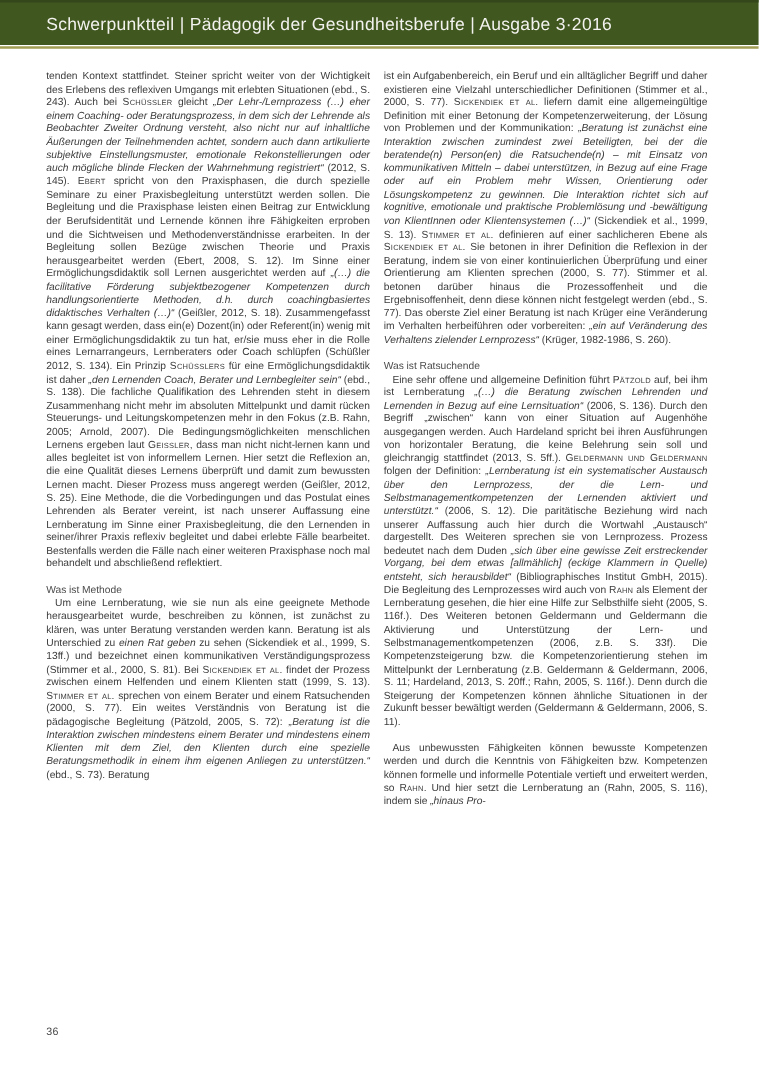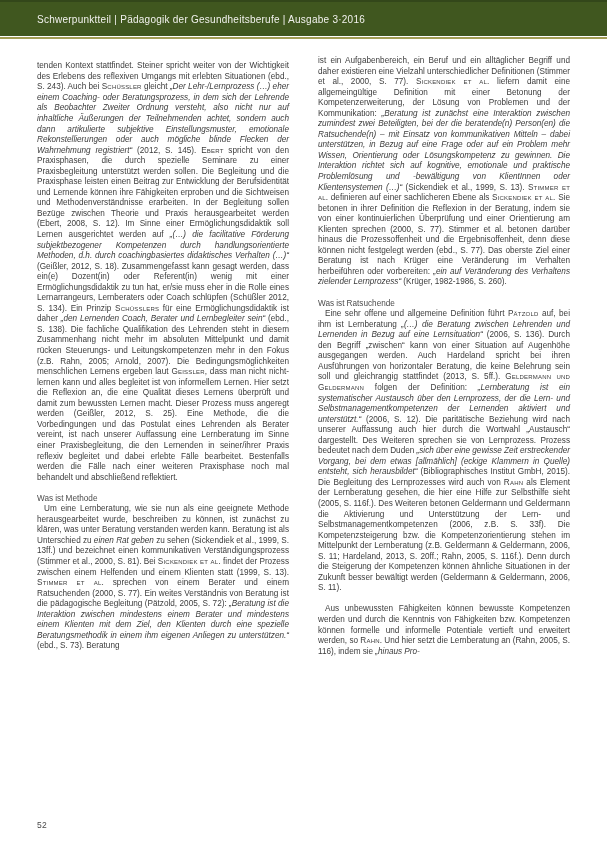--- a/index.html
+++ b/index.html
@@ -7,28 +7,28 @@
     width:607px;height:853px;background:#ffffff;position:relative;overflow:hidden;
     font-family:"Liberation Sans","DejaVu Sans",sans-serif;
     -webkit-font-smoothing:antialiased;
   }
   .header-bar{
     position:absolute;top:0;left:0;width:607px;height:36px;
     background:#40571f;border-top:2px solid #33471a;
     display:flex;align-items:center;box-sizing:border-box;
   }
   .header-bar .header-text{
-    margin-left:37px;color:#f2f2ee;font-size:10px;letter-spacing:0.25px;
+    margin-left:37px;color:#f2f2ee;font-size:14px;letter-spacing:0.25px;
   }
   .accent-line{
     position:absolute;top:37px;left:0;width:607px;height:2px;background:#a29d55;
   }
   .text-area{
     position:absolute;left:37px;top:56px;width:533px;
-    display:flex;gap:29px;align-items:center;
+    display:flex;gap:11px;
   }
   .col{
     width:259px;
     font-size:8.2px;line-height:10.55px;color:#3c3c3c;
     text-align:justify;hyphens:auto;-webkit-hyphens:auto;word-spacing:-0.1px;
   }
   .para{margin:0;}
   .gap{margin-top:10.55px;}
   .indent{text-indent:7px;}
   .heading{color:#4c4c4c;}
@@ -56,14 +56,14 @@
     </div>
   <div class="col">
       <div class="para"><span>ist ein Aufgabenbereich, ein Beruf und ein alltäglicher Begriff und daher existieren eine Vielzahl unterschiedlicher Definitionen (Stimmer et al., 2000, S. 77). </span><span class="sc">Sickendiek et al.</span><span> liefern damit eine allgemeingültige Definition mit einer Betonung der Kompetenzerweiterung, der Lösung von Problemen und der Kommunikation: </span><span class="it">„Beratung ist zunächst eine Interaktion zwischen zumindest zwei Beteiligten, bei der die beratende(n) Person(en) die Ratsuchende(n) – mit Einsatz von kommunikativen Mitteln – dabei unterstützen, in Bezug auf eine Frage oder auf ein Problem mehr Wissen, Orientierung oder Lösungskompetenz zu gewinnen. Die Interaktion richtet sich auf kognitive, emotionale und praktische Problemlösung und -bewältigung von KlientInnen oder Klientensystemen (…)“</span><span> (Sickendiek et al., 1999, S. 13). </span><span class="sc">Stimmer et al.</span><span> definieren auf einer sachlicheren Ebene als </span><span class="sc">Sickendiek et al.</span><span> Sie betonen in ihrer Definition die Reflexion in der Beratung, indem sie von einer kontinuierlichen Überprüfung und einer Orientierung am Klienten sprechen (2000, S. 77). Stimmer et al. betonen darüber hinaus die Prozessoffenheit und die Ergebnisoffenheit, denn diese können nicht festgelegt werden (ebd., S. 77). Das oberste Ziel einer Beratung ist nach Krüger eine Veränderung im Verhalten herbeiführen oder vorbereiten: </span><span class="it">„ein auf Veränderung des Verhaltens zielender Lernprozess“</span><span> (Krüger, 1982-1986, S. 260).</span></div>
       <div class="heading gap">Was ist Ratsuchende</div>
       <div class="para indent"><span>Eine sehr offene und allgemeine Definition führt </span><span class="sc">Pätzold</span><span> auf, bei ihm ist Lernberatung </span><span class="it">„(…) die Beratung zwischen Lehrenden und Lernenden in Bezug auf eine Lernsituation“</span><span> (2006, S. 136). Durch den Begriff „zwischen“ kann von einer Situation auf Augenhöhe ausgegangen werden. Auch Hardeland spricht bei ihren Ausführungen von horizontaler Beratung, die keine Belehrung sein soll und gleichrangig stattfindet (2013, S. 5ff.). </span><span class="sc">Geldermann und Geldermann</span><span> folgen der Definition: </span><span class="it">„Lernberatung ist ein systematischer Austausch über den Lernprozess, der die Lern- und Selbstmanagementkompetenzen der Lernenden aktiviert und unterstützt.“</span><span> (2006, S. 12). Die paritätische Beziehung wird nach unserer Auffassung auch hier durch die Wortwahl „Austausch“ dargestellt. Des Weiteren sprechen sie von Lernprozess. Prozess bedeutet nach dem Duden </span><span class="it">„sich über eine gewisse Zeit erstreckender Vorgang, bei dem etwas [allmählich] (eckige Klammern in Quelle) entsteht, sich herausbildet“</span><span> (Bibliographisches Institut GmbH, 2015). Die Begleitung des Lernprozesses wird auch von </span><span class="sc">Rahn</span><span> als Element der Lernberatung gesehen, die hier eine Hilfe zur Selbsthilfe sieht (2005, S. 116f.). Des Weiteren betonen Geldermann und Geldermann die Aktivierung und Unterstützung der Lern- und Selbstmanagementkompetenzen (2006, z.B. S. 33f). Die Kompetenzsteigerung bzw. die Kompetenzorientierung stehen im Mittelpunkt der Lernberatung (z.B. Geldermann &amp; Geldermann, 2006, S. 11; Hardeland, 2013, S. 20ff.; Rahn, 2005, S. 116f.). Denn durch die Steigerung der Kompetenzen können ähnliche Situationen in der Zukunft besser bewältigt werden (Geldermann &amp; Geldermann, 2006, S. 11).</span></div>
       <div class="para indent gap"><span>Aus unbewussten Fähigkeiten können bewusste Kompetenzen werden und durch die Kenntnis von Fähigkeiten bzw. Kompetenzen können formelle und informelle Potentiale vertieft und erweitert werden, so </span><span class="sc">Rahn</span><span>. Und hier setzt die Lernberatung an (Rahn, 2005, S. 116), indem sie </span><span class="it">„hinaus Pro-</span></div>
     </div>
 </div>
 
 <div class="footer">
-  <span>52</span>
+  <span>36</span>
 </div>
 
 </body></html>

